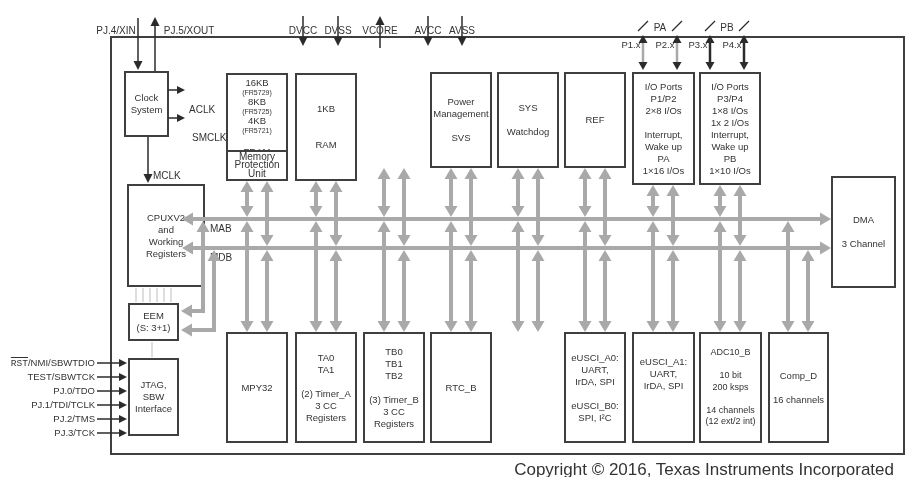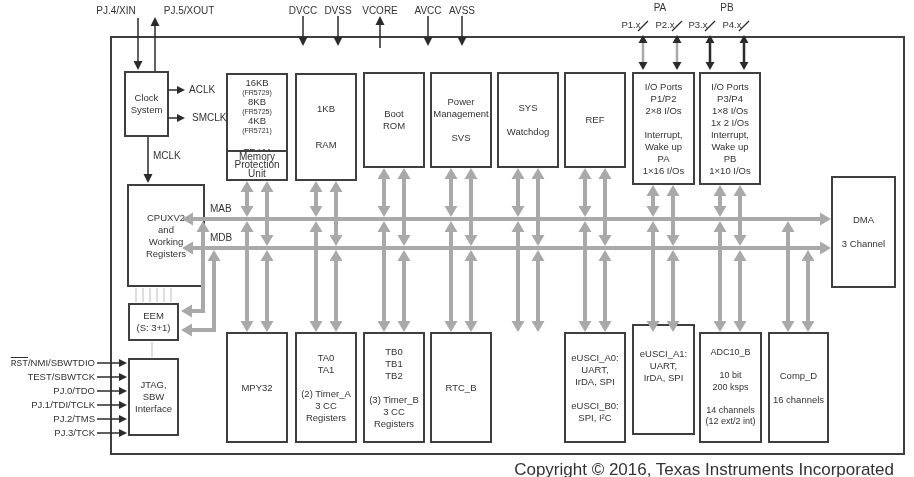--- a/index.html
+++ b/index.html
@@ -1,21 +1,21 @@
 <!DOCTYPE html>
 <html><head>
 <meta charset="utf-8">
 <style>
   html,body{margin:0;padding:0;background:#fff;}
   #stage{position:relative;width:914px;height:477px;background:#fff;
          font-family:"Liberation Sans",sans-serif;color:#333;overflow:hidden;}
   .blk{position:absolute;background:#fff;border:2px solid #3f3f3f;box-sizing:border-box;
        display:flex;flex-direction:column;align-items:center;justify-content:center;
        text-align:center;font-size:9.5px;line-height:12px;white-space:pre-line;}
-  .lbl{position:absolute;font-size:10px;white-space:nowrap;line-height:11px;}
+  .lbl{position:absolute;font-size:10px;white-space:nowrap;line-height:11px;margin-top:20px;}
   .ctr{transform:translateX(-50%);}
   .kb{font-size:9.5px;line-height:10.5px;}
   .pn{font-size:7px;line-height:8.5px;}
   .framname{font-size:9.5px;line-height:11px;margin-top:11px;}
   .mpu{font-size:10px;line-height:8.5px;text-align:center;}
   .small{font-size:9px;line-height:11.5px;}
   .jpin{position:absolute;right:819px;font-size:9.5px;white-space:nowrap;line-height:12px;}
   .ov{text-decoration:overline;font-family:Liberation Mono, monospace;}
   #outer-border{position:absolute;left:110px;top:36px;width:795px;height:419px;
                 border:2px solid #3f3f3f;box-sizing:border-box;}
@@ -51,22 +51,20 @@
     <div class="framname">FRAM</div>
   </div>
   <div class="blk mpu" style="left:226px;top:150px;width:62px;height:31px;">Memory
 Protection
 Unit</div>
 
   <div class="blk" style="left:295px;top:73px;width:62px;height:108px;">1KB
 
 
 RAM</div>
-  <div class="blk" style="left:363px;top:72px;width:62px;height:96px;">Boot
-ROM</div>
   <div class="blk" style="left:497px;top:72px;width:62px;height:96px;">SYS
 
 Watchdog</div>
   <div class="blk" style="left:430px;top:72px;width:62px;height:96px;">Power
 Management
 
 SVS</div>
   <div class="blk" style="left:564px;top:72px;width:62px;height:96px;">REF</div>
   <div class="blk" style="left:632px;top:72px;width:63px;height:113px;">I/O Ports
 P1/P2
@@ -103,21 +101,21 @@
 (3) Timer_B
 3 CC
 Registers</div>
   <div class="blk" style="left:430px;top:332px;width:62px;height:111px;">RTC_B</div>
   <div class="blk" style="left:564px;top:332px;width:62px;height:111px;">eUSCI_A0:
 UART,
 IrDA, SPI
 
 eUSCI_B0:
 SPI, I²C</div>
-  <div class="blk" style="left:632px;top:324px;width:63px;height:111px;justify-content:flex-start;padding-top:22px;">eUSCI_A1:
+  <div class="blk" style="left:632px;top:332px;width:63px;height:111px;justify-content:flex-start;padding-top:22px;">eUSCI_A1:
 UART,
 IrDA, SPI</div>
   <div class="blk small" style="left:699px;top:332px;width:63px;height:111px;">ADC10_B
 
 10 bit
 200 ksps
 
 14 channels
 (12 ext/2 int)</div>
   <div class="blk" style="left:768px;top:332px;width:61px;height:111px;">Comp_D

